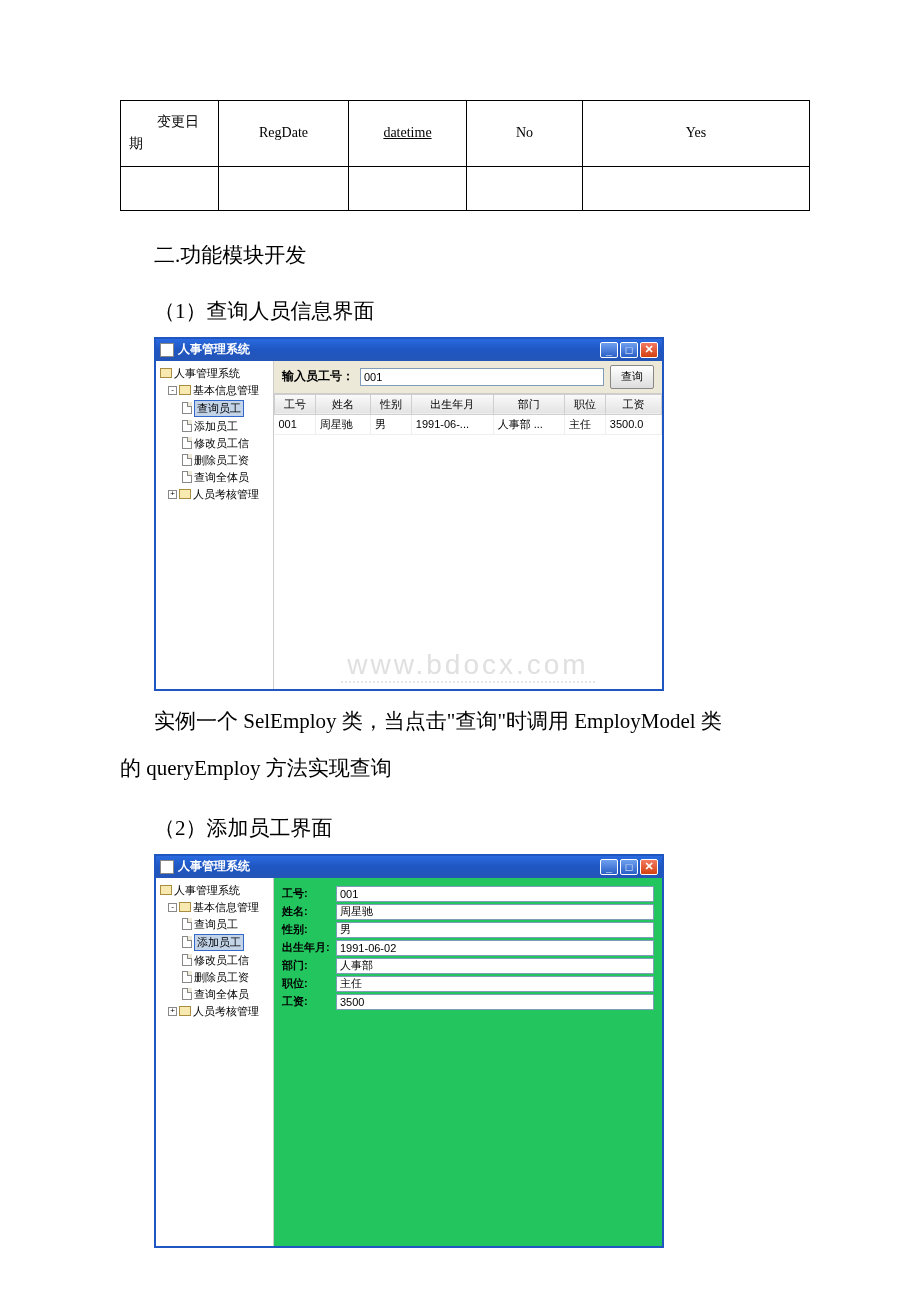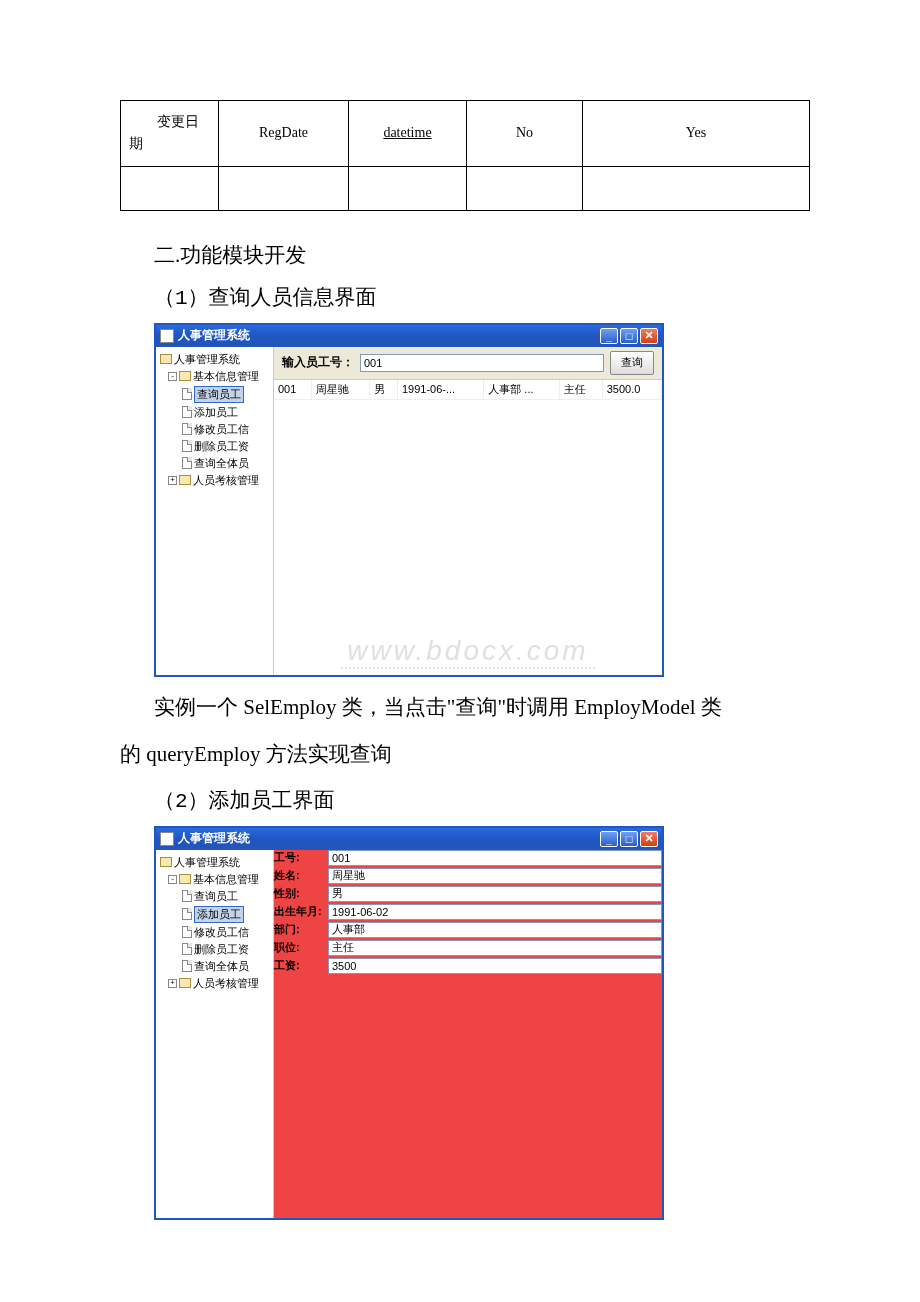--- a/index.html
+++ b/index.html
@@ -37,22 +37,21 @@
   }
   .first-col-inner .nowrap {
     padding-left: 0;
   }
   .section-heading {
     font-size: 21px;
     margin: 18px 0 12px 34px;
   }
   .sub-heading {
     font-size: 21px;
-    margin: 14px 0 12px 34px;
-    font-family: Liberation Mono, monospace;
+    margin: 28px 0 12px 34px;
   }
   .body-text {
     font-size: 21px;
     line-height: 1.6;
     margin: 10px 0 14px 0;
     text-indent: 34px;
   }
   .body-text-noindent {
     font-size: 21px;
     line-height: 1.6;
@@ -153,27 +152,27 @@
   .grid td {
     border-right: 1px solid #eee; border-bottom: 1px solid #eee;
     font-size: 11px; padding: 2px 4px; text-align: left; height: 16px;
     white-space: nowrap; overflow: hidden;
   }
   .watermark {
     position: absolute; bottom: 6px; left: 0; right: 0;
     text-align: center; color: #e0e0e0; font-size: 28px;
     font-family: Arial, sans-serif; letter-spacing: 3px;
     pointer-events: none;
-    display:flex; justify-content:center;font-style:italic;
+    display:flex; justify-content:center;
   }
   .watermark span{
     border-bottom:2px dotted #e5e5e5; padding:0 6px;
   }
   
-  .form-pane { flex: 1; display: flex; padding: 0; gap: 16px; background:#ef4444; }
+  .form-pane { flex: 1; display: flex; padding: 8px; gap: 16px; background:#22c55e; }
   .form-left { flex: 1; }
   .form-row { display: flex; align-items: center; margin-bottom: 2px; }
   .form-row label { width: 54px; font-size: 11px; font-weight: bold; }
   .form-row input {
     flex: 1; height: 16px; border: 1px solid #7f9db9; background: #fff;
     font-size: 11px; padding: 0 3px;
   }
   .form-right { width: 110px; display: flex; gap: 6px; align-items: flex-start; padding-top: 44px; }
   .win2 .win-body { height: 368px; }
 </style>
@@ -258,20 +257,29 @@
     </div>
     <div class="right-pane">
       <div class="search-bar">
         <span>输入员工号：</span>
         <input value="001" style="">
         <button class="btn">查询</button>
       </div>
       <div class="grid">
         <table>
           <tbody>
+              <tr>
+            <th>工号</th>
+            <th>姓名</th>
+            <th>性别</th>
+            <th>出生年月</th>
+            <th>部门</th>
+            <th>职位</th>
+            <th>工资</th>
+          </tr>
           <tr>
             <td>001</td>
             <td>周星驰</td>
             <td>男</td>
             <td>1991-06-...</td>
             <td>人事部    ...</td>
             <td>主任</td>
             <td>3500.0</td>
           </tr>
         </tbody>

